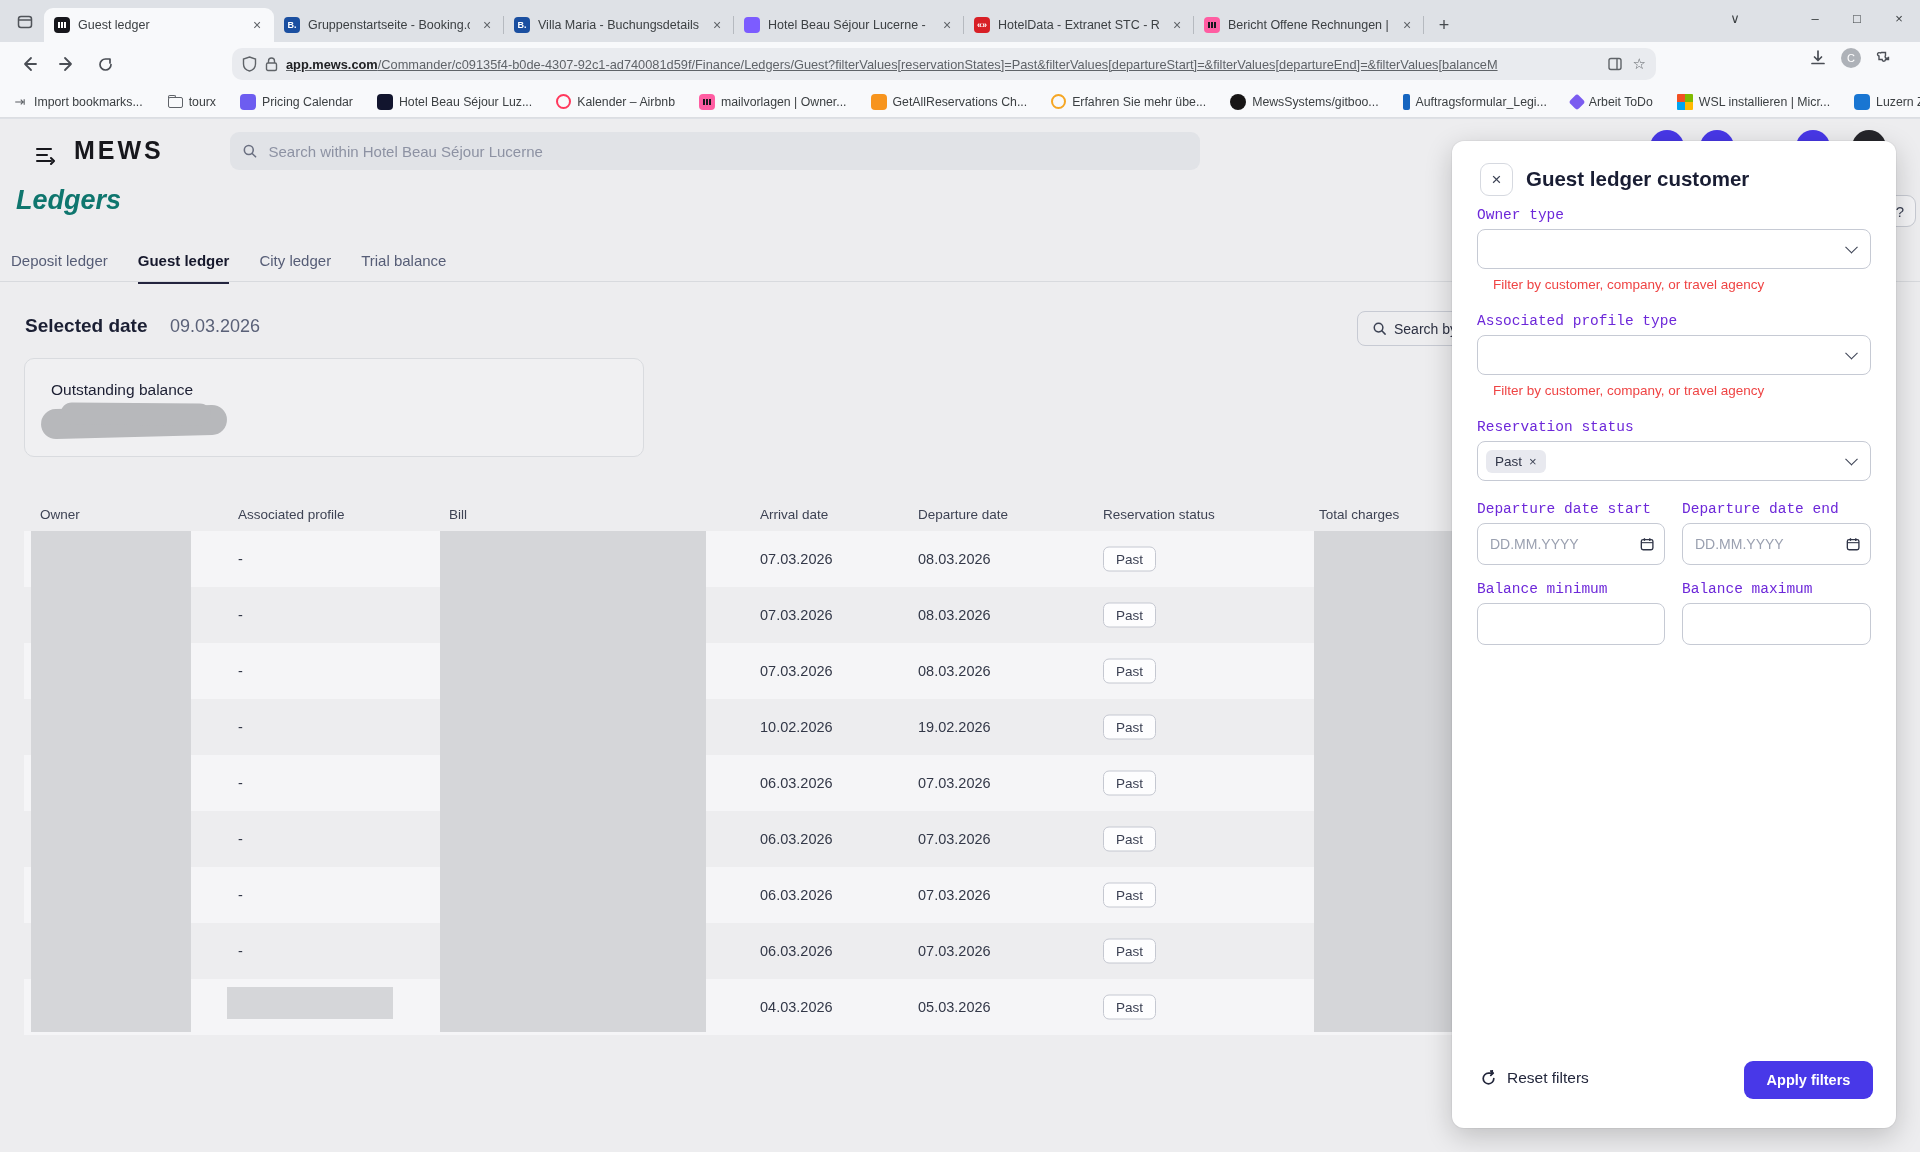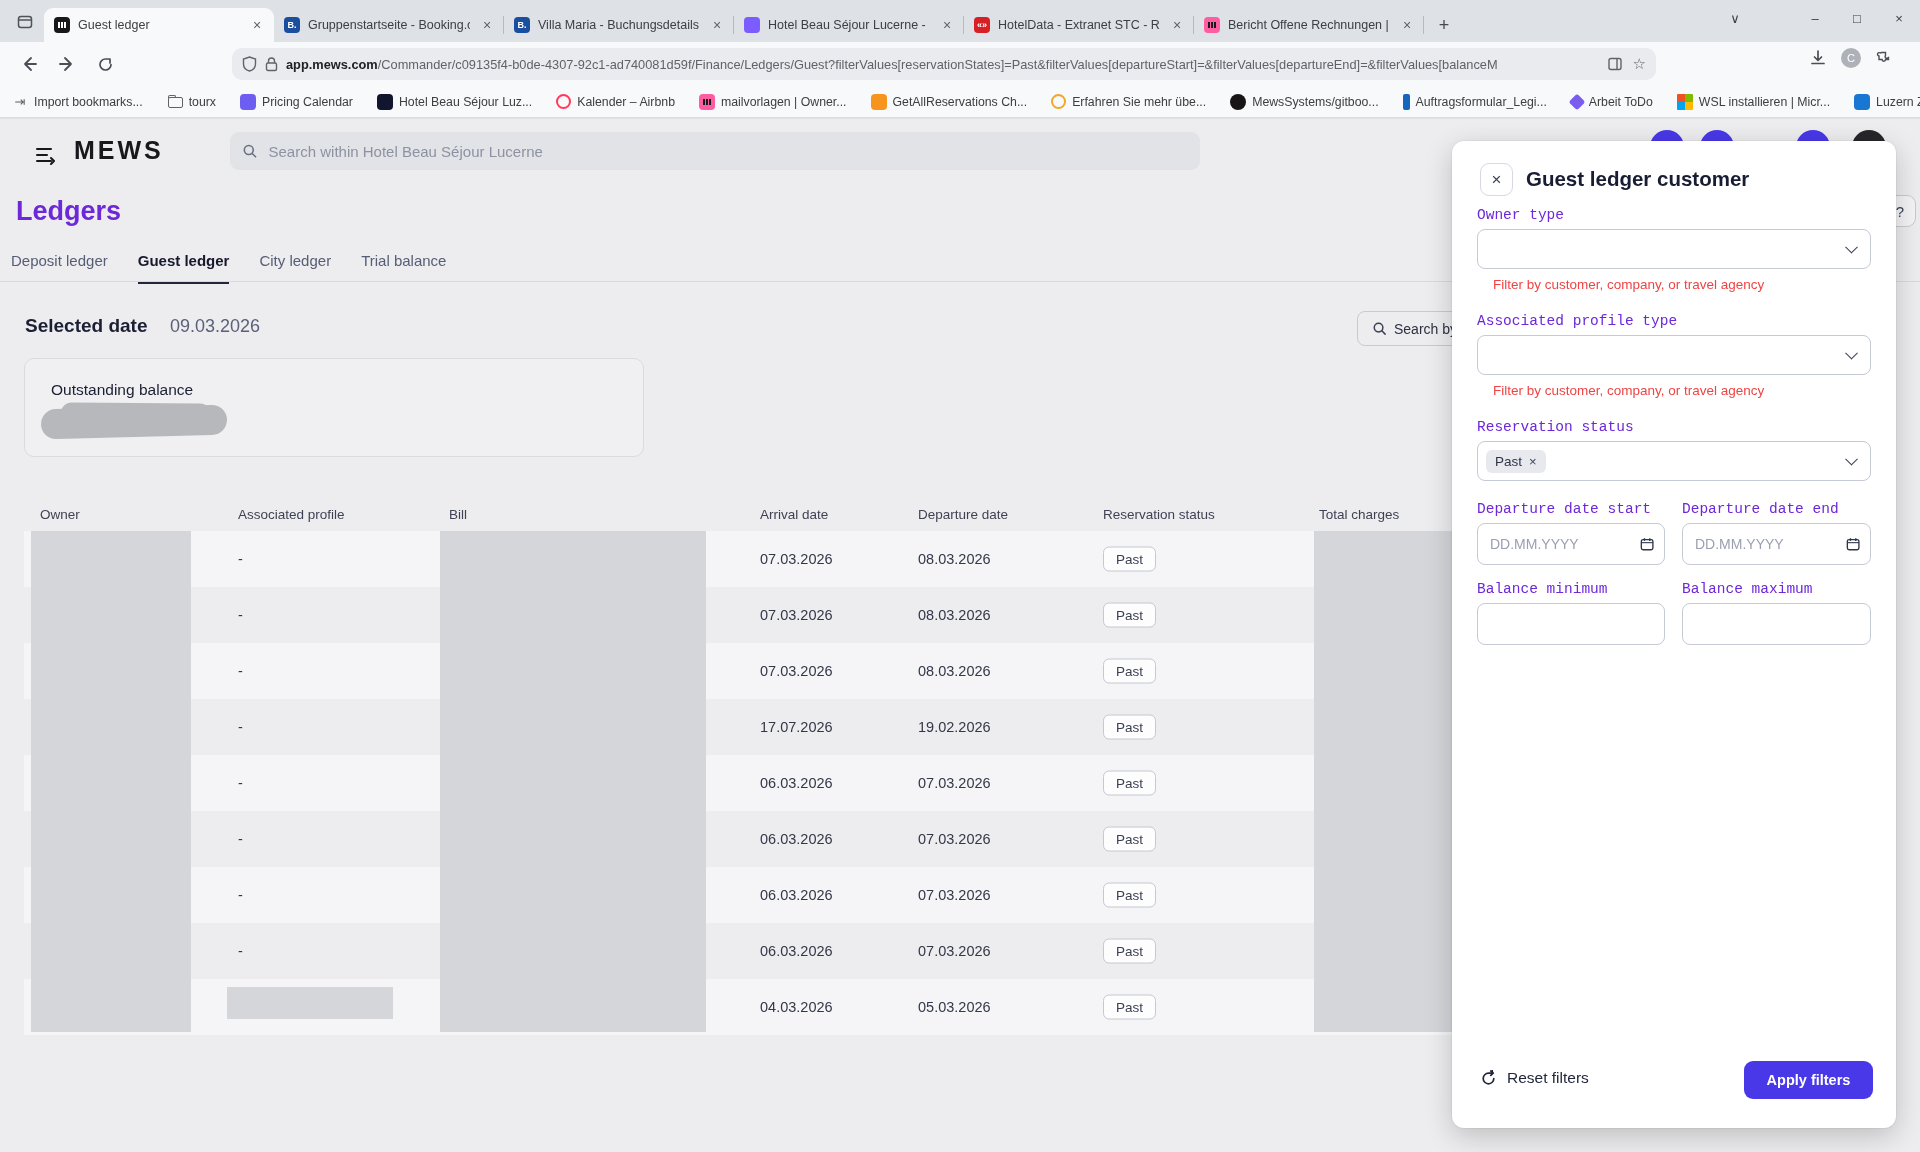--- a/index.html
+++ b/index.html
@@ -14,21 +14,21 @@
   .btab:not(.active)::after{content:"";position:absolute;right:0;top:8px;height:18px;width:1px;background:#b6bac0;}
   .btab .tab-title{flex:1;white-space:nowrap;overflow:hidden;}
   .btab .tab-close{color:#5f6368;font-size:14px;width:18px;height:18px;border-radius:50%;display:flex;align-items:center;justify-content:center;flex:none;}
   .newtab-btn{width:28px;height:28px;margin:3px 0 0 6px;border-radius:50%;display:flex;align-items:center;justify-content:center;font-size:18px;color:#45494e;}
   .win-controls{position:absolute;right:0;top:0;height:36px;display:flex;align-items:center;}
   .winbtn{width:42px;height:34px;display:flex;align-items:center;justify-content:center;color:#3c4043;font-size:13px;}
 
   .toolbar{position:absolute;left:0;top:42px;width:1920px;height:44px;background:#f8f9fb;display:flex;align-items:center;}
   .navbtn{width:30px;height:30px;display:flex;align-items:center;justify-content:center;color:#4a4e55;}
   .urlbar{position:absolute;left:232px;top:6px;width:1424px;height:32px;background:#e9ebef;border-radius:10px;display:flex;align-items:center;padding:0 10px;box-sizing:border-box;overflow:hidden;}
-  .url-text{font-size:12.8px;white-space:nowrap;overflow:hidden;flex:1;color:#5f6368;}
+  .url-text{font-size:12.8px;white-space:nowrap;overflow:hidden;flex:1;color:#5f6368;text-decoration:underline;}
   .url-text b{color:#202124;font-weight:bold;}
   .url-icons{display:flex;align-items:center;gap:10px;flex:none;color:#5f6368;}
   .tb-right{position:absolute;right:28px;top:6px;display:flex;align-items:center;gap:14px;color:#4a4e55;}
   .ext-circle{width:20px;height:20px;border-radius:50%;background:#aeb2b8;color:#fff;font-size:11px;display:flex;align-items:center;justify-content:center;}
 
   .bookmarksbar{position:absolute;left:0;top:86px;width:1920px;height:32px;background:#f8f9fb;border-bottom:1px solid #dcdee2;display:flex;align-items:center;padding-left:12px;box-sizing:border-box;}
   .bmitem{display:flex;align-items:center;gap:6px;margin-right:24px;font-size:12.3px;color:#3c4043;white-space:nowrap;}
 
   
   .fav{width:16px;height:16px;border-radius:4px;flex:none;display:flex;align-items:center;justify-content:center;font-size:9px;font-weight:bold;color:#fff;position:relative;}
@@ -51,21 +51,21 @@
   
   .app{position:absolute;left:0;top:119px;width:1920px;height:1033px;background:#ededef;}
   .hamburger{position:absolute;left:34px;top:26px;}
   .mews-logo{position:absolute;left:74px;top:17px;font-size:25px;font-weight:800;letter-spacing:3px;color:#17171c;}
   .app-search{position:absolute;left:230px;top:13px;width:970px;height:38px;background:#e1e3e7;border-radius:9px;display:flex;align-items:center;padding:0 12px;box-sizing:border-box;gap:9px;}
   .app-search input{border:none;background:transparent;outline:none;font-size:15px;color:#30344a;width:100%;font-family:"Liberation Sans",sans-serif;}
   .app-search input::placeholder{color:#8d92a3;}
   .hdr-circle{position:absolute;top:11px;width:34px;height:34px;border-radius:50%;background:#4838e8;}
   .hdr-avatar{background:#26262b;}
 
-  .page-title{position:absolute;left:16px;top:77px;font-size:27px;font-weight:bold;color:#6d28d9;}
+  .page-title{position:absolute;left:16px;top:66px;font-size:27px;font-weight:bold;color:#0f766e;font-style:italic;}
   .help-sliver{position:absolute;left:1884px;top:76px;width:30px;height:30px;border-radius:9px;border:1px solid #c7cad2;background:#f4f4f6;color:#3c4254;font-size:15px;display:flex;align-items:center;justify-content:center;}
 
   .ledger-tabs{position:absolute;left:11px;top:133px;display:flex;gap:30px;font-size:15px;color:#565d76;}
   .ltab{padding-bottom:12px;}
   .ltab.active{color:#16182c;font-weight:bold;border-bottom:3px solid #23243e;}
   .tabs-divider{position:absolute;left:0;top:162px;width:1920px;height:1px;background:#d8dade;}
 
   .sel-date-label{position:absolute;left:25px;top:196px;font-size:19px;font-weight:bold;color:#1b1f33;}
   .sel-date-value{position:absolute;left:170px;top:197px;font-size:18px;color:#5a6178;}
   .searchby-btn{position:absolute;left:1357px;top:192px;height:33px;border:1px solid #c7cad3;border-radius:8px;display:flex;align-items:center;gap:7px;padding:0 14px;font-size:14px;color:#2c3042;background:transparent;}
@@ -327,21 +327,21 @@
           <div class="cell" style="left: 1079px;"><span class="badge">Past</span></div>
         </div>
         <div class="tbl-row odd" style="top: 524px;">
           <div class="cell" style="left: 214px;">-</div>
           <div class="cell" style="left: 736px;">07.03.2026</div>
           <div class="cell" style="left: 894px;">08.03.2026</div>
           <div class="cell" style="left: 1079px;"><span class="badge">Past</span></div>
         </div>
         <div class="tbl-row" style="top: 580px;">
           <div class="cell" style="left: 214px;">-</div>
-          <div class="cell" style="left: 736px;">17.07.2026</div>
+          <div class="cell" style="left: 736px;">10.02.2026</div>
           <div class="cell" style="left: 894px;">19.02.2026</div>
           <div class="cell" style="left: 1079px;"><span class="badge">Past</span></div>
         </div>
         <div class="tbl-row odd" style="top: 636px;">
           <div class="cell" style="left: 214px;">-</div>
           <div class="cell" style="left: 736px;">06.03.2026</div>
           <div class="cell" style="left: 894px;">07.03.2026</div>
           <div class="cell" style="left: 1079px;"><span class="badge">Past</span></div>
         </div>
         <div class="tbl-row" style="top: 692px;">

